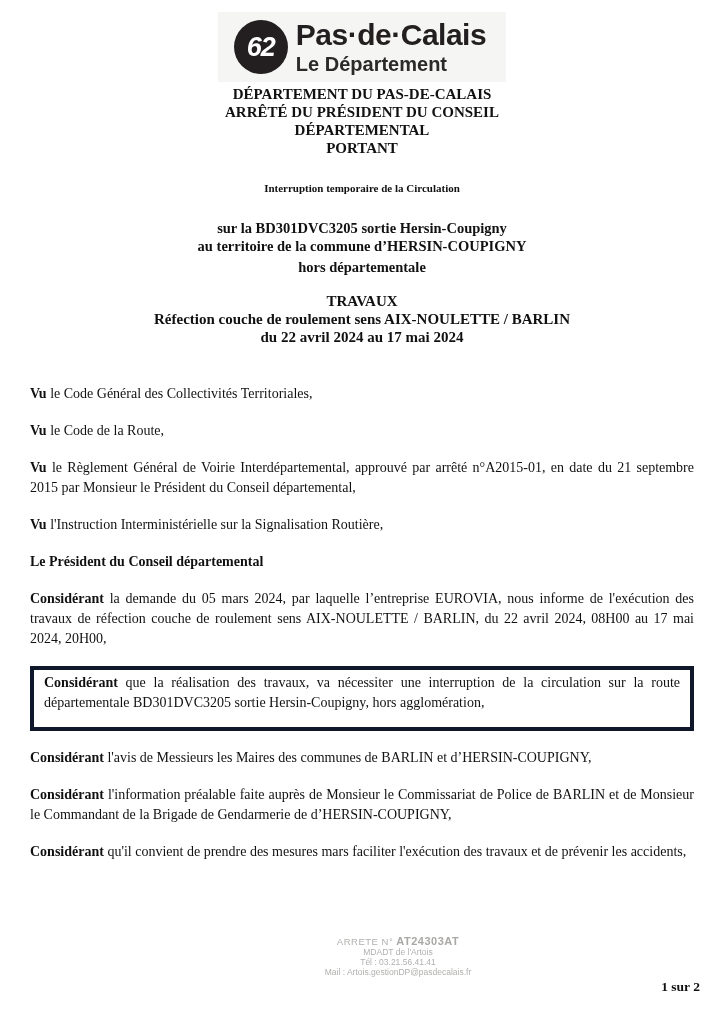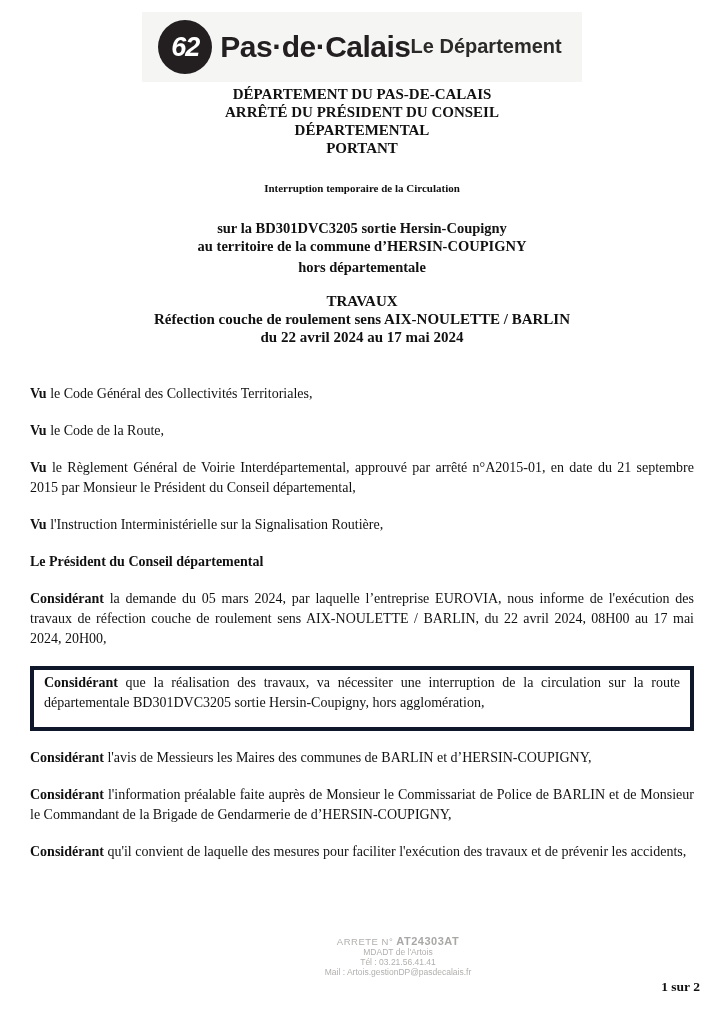--- a/index.html
+++ b/index.html
@@ -35,21 +35,21 @@
     color: #ffffff;
     font-family: "Liberation Sans", sans-serif;
     font-weight: bold;
     font-style: italic;
     font-size: 27px;
     display: flex;
     align-items: center;
     justify-content: center;
     letter-spacing: -1px;
   }
-  .logo-text { display: flex; flex-direction: row; line-height: 1; }
+  .logo-text { display: flex; flex-direction: column; line-height: 1; }
   .logo-title {
     font-family: "Liberation Sans", sans-serif;
     font-weight: bold;
     font-size: 30px;
     color: #231f20;
     letter-spacing: -0.5px;
   }
   .logo-subtitle {
     font-family: "Liberation Sans", sans-serif;
     font-weight: bold;
@@ -152,21 +152,21 @@
     <p><span class="lead">Le Président du Conseil départemental</span><span></span></p>
 
     <p><span class="lead">Considérant</span><span> la demande du 05 mars 2024, par laquelle l’entreprise EUROVIA, nous informe de l'exécution des travaux de réfection couche de roulement sens AIX-NOULETTE / BARLIN, du 22 avril 2024, 08H00 au 17 mai 2024, 20H00,</span></p>
 
     <p class="boxed"><span class="lead">Considérant</span><span> que la réalisation des travaux, va nécessiter une interruption de la circulation sur la route départementale BD301DVC3205 sortie Hersin-Coupigny, hors agglomération,</span></p>
 
     <p><span class="lead">Considérant</span><span> l'avis de Messieurs les Maires des communes de BARLIN et d’HERSIN-COUPIGNY,</span></p>
 
     <p><span class="lead">Considérant</span><span> l'information préalable faite auprès de Monsieur le  Commissariat de Police de BARLIN et de Monsieur le Commandant de la Brigade de Gendarmerie de d’HERSIN-COUPIGNY,</span></p>
 
-    <p><span class="lead">Considérant</span><span> qu'il convient de laquelle des mesures pour faciliter l'exécution des travaux et de prévenir les accidents,</span></p>
+    <p><span class="lead">Considérant</span><span> qu'il convient de prendre des mesures mars faciliter l'exécution des travaux et de prévenir les accidents,</span></p>
   </div>
 
   <div class="footer">
     <div class="footer-inner">
       <div class="footer-line1"><span>ARRETE N° </span><span class="footer-num">AT24303AT</span></div>
       <div>MDADT de l'Artois</div>
       <div>Tél : 03.21.56.41.41</div>
       <div>Mail : Artois.gestionDP@pasdecalais.fr</div>
     </div>
   </div>

